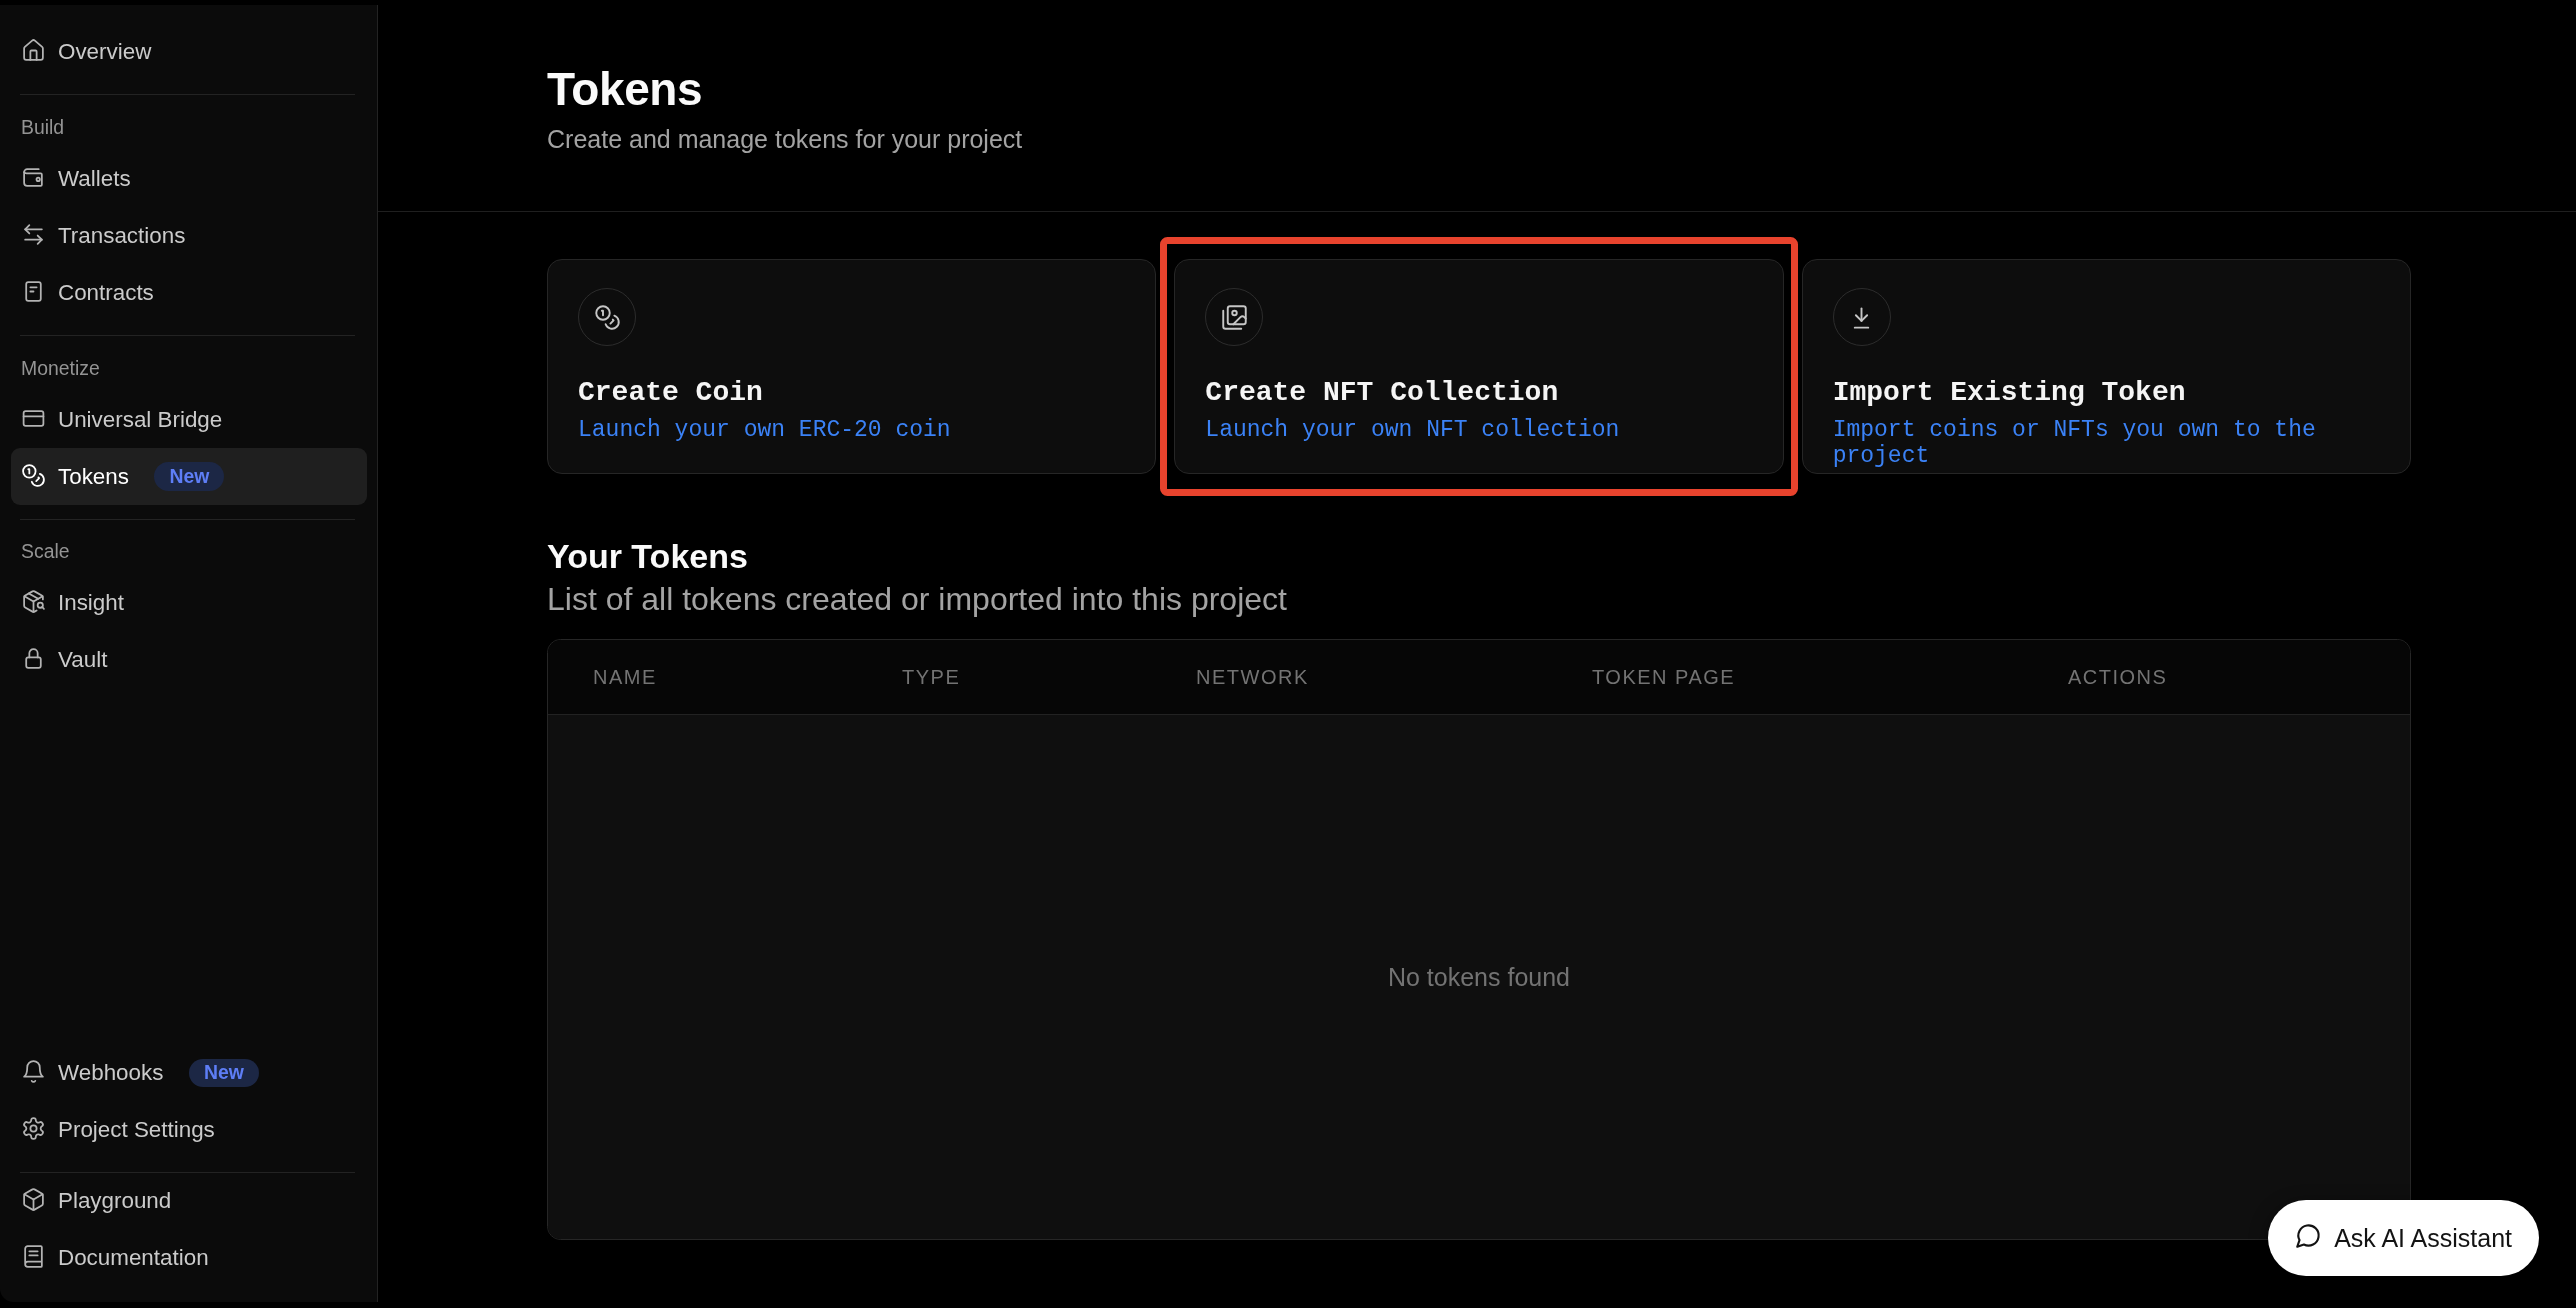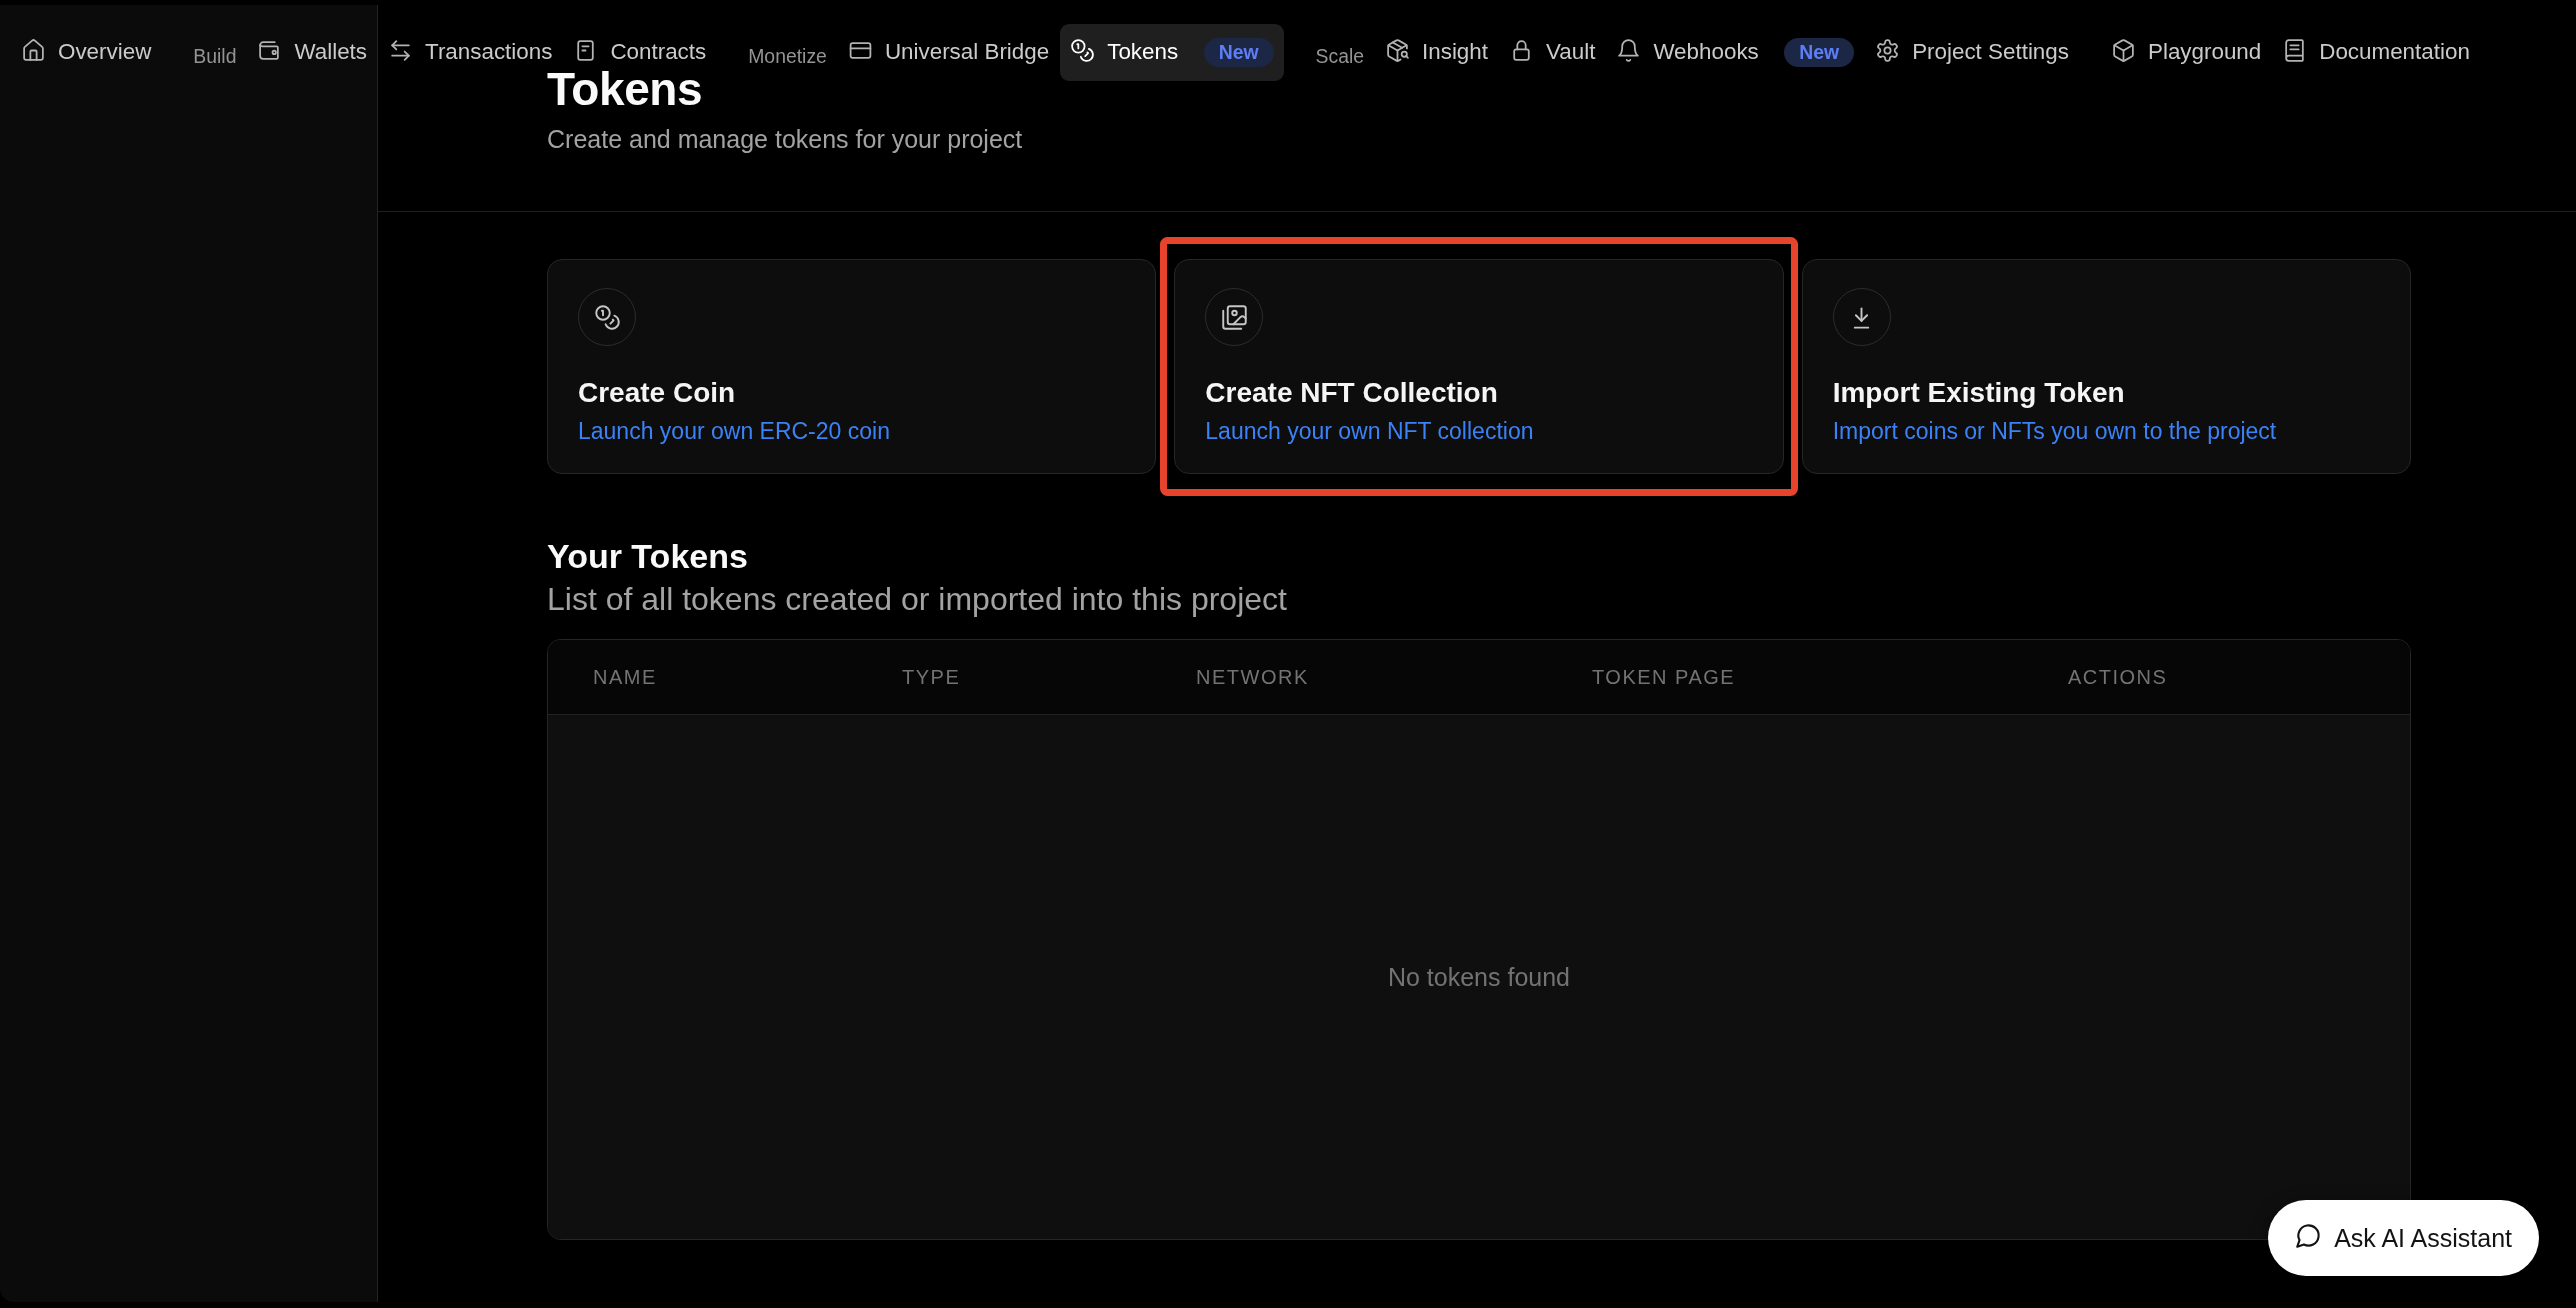--- a/index.html
+++ b/index.html
@@ -11,21 +11,21 @@
     position: relative;
     color: #e5e5e5;
   }
 
   
   .sidebar {
     position: absolute; left: 0; top: 4.5px; bottom: 7.5px; width: 378px;
     background: #0b0b0b;
     border-right: 0.7px solid #232323;
     border-radius: 0 0 0 13.5px;
-    display: flex; flex-direction: row;
+    display: flex; flex-direction: column;
     padding: 19.4px 10.5px 15px;
   }
   .nav-item {
     display: flex; align-items: center; gap: 12px;
     height: 57px; padding: 0 10.5px; border-radius: 9px;
     color: #cbcbcb; cursor: pointer; flex: none;
   }
   .nav-item svg { width: 25px; height: 25px; color: #b3b3b3; flex: none; }
   .nav-label { font-size: 22.4px; white-space: nowrap; }
   .nav-item.selected { background: #1f1f1f; color: #fff; }
@@ -47,21 +47,21 @@
   .page-header { padding: 58px 165px 0 169px; }
   .page-title { font-size: 46px; font-weight: 700; color: #fafafa; letter-spacing: -0.4px; line-height: 52px; }
   .page-subtitle { margin-top: 9px; font-size: 25px; color: #a3a3a3; line-height: 30px; }
   .header-divider { height: 0.7px; background: #1f1f1f; margin-top: 57px; }
   .content { padding: 0 165px 90px 169px; }
 
   .cards-row { display: grid; grid-template-columns: repeat(3, 1fr); gap: 18px; margin-top: 48px; }
   .card {
     position: relative; background: #0d0d0d;
     border: 1.5px solid #262626; border-radius: 15px;
-    height: 215px; padding: 28px 30px; cursor: pointer;
+    height: 215px; padding: 28px 30px; cursor: pointer; font-family: Liberation Mono, monospace;
   }
   .icon-circle {
     width: 58px; height: 58px; border: 1.5px solid #2c2c2c; border-radius: 50%;
     display: flex; align-items: center; justify-content: center; color: #c6c6c6;
   }
   .icon-circle svg { width: 27px; height: 27px; }
   .card-title { margin-top: 31px; font-size: 28px; font-weight: 700; color: #f5f5f5; }
   .card-desc { margin-top: 9px; font-size: 23px; color: #3b82f6; }
   .highlight-ring {
     position: absolute; inset: -23px -15.7px;

